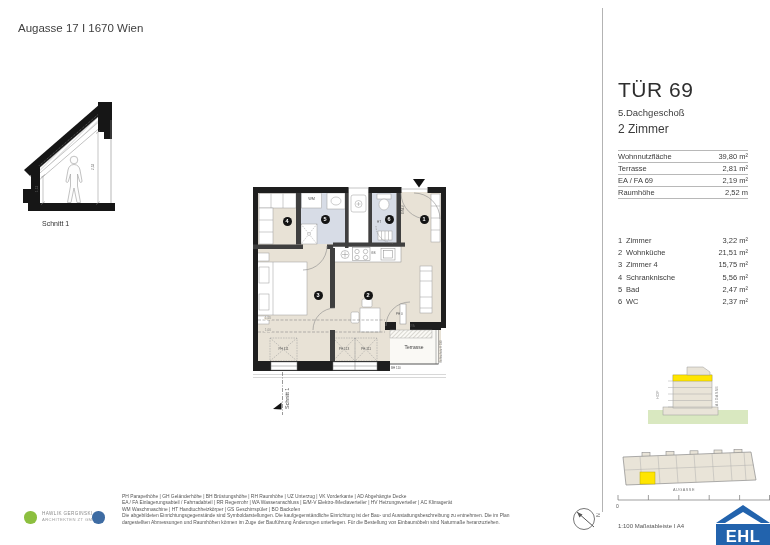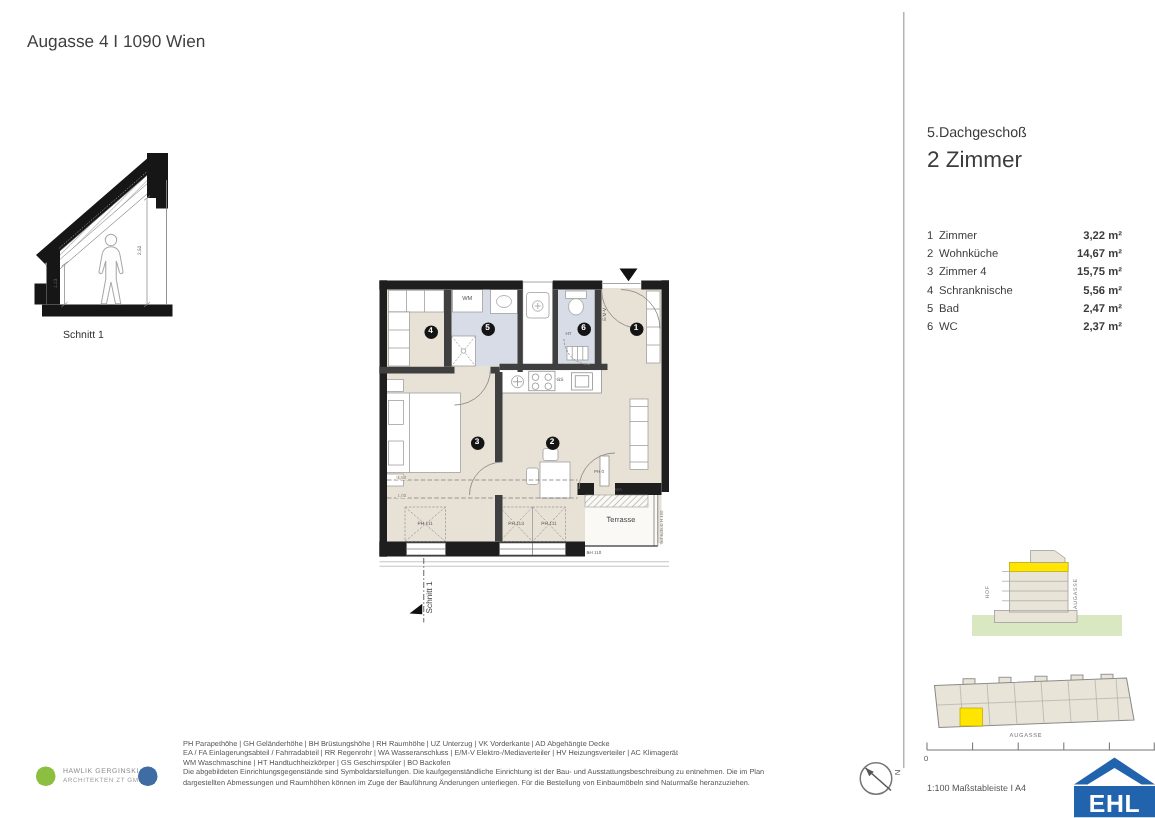--- a/index.html
+++ b/index.html
@@ -7,28 +7,28 @@
   body { font-family:"Liberation Sans", sans-serif; color:#3c3c3c; }
   .page { position:relative; width:770px; height:545px; background:#fff; overflow:hidden; }
 
   .addr { position:absolute; left:18px; top:22px; font-size:11.5px; color:#3f3f3f; }
   .vdiv { position:absolute; left:602px; top:8px; width:1px; height:504px; background:#b3b3b3; }
 
   
   .rpanel { position:absolute; left:618px; top:78px; width:130px; }
   .utitle { font-size:21px; color:#2e2e2e; letter-spacing:.5px; }
   .ufloor { margin-top:5px; font-size:9.5px; color:#3c3c3c; }
-  .ucount { margin-top:4px; font-size:15px; color:#3c3c3c; }
+  .ucount { margin-top:4px; font-size:12px; color:#3c3c3c; }
   .metrics { margin-top:14px; border-bottom:1px solid #b8b8b8; }
   .mrow { display:flex; align-items:center; height:12px; border-top:1px solid #b8b8b8; font-size:7.5px; }
   .mrow .val { margin-left:auto; }
   .rooms { margin-top:35px; }
   .rrow { display:flex; align-items:center; height:12.3px; font-size:7.5px; }
   .rrow .no { width:8px; }
-  .rrow .val { margin-left:auto;font-weight:bold; }
+  .rrow .val { margin-left:auto; }
 
   
   .sectionwrap { position:absolute; left:12px; top:100px; width:110px; height:135px; }
   .seccaption { position:absolute; left:42px; top:220px; font-size:7px; color:#333; }
   .vrot { position:absolute; transform:rotate(-90deg); transform-origin:left top; white-space:nowrap; line-height:1; }
 
   
   .plan { position:absolute; left:250px; top:178px; width:200px; height:247px; }
   .plan svg { position:absolute; left:0; top:0; }
   .rc { position:absolute; width:9px; height:9px; border-radius:50%; background:#141414; color:#fff;
@@ -55,21 +55,21 @@
 
   .ehl { position:absolute; left:716px; top:503px; width:54px; height:45px; }
   .ehlbox { position:absolute; left:0; top:21px; width:54px; height:24px; background:#2263ad;
             color:#fff; font-weight:bold; font-size:16.5px; text-align:center; line-height:24px; letter-spacing:.5px; }
 </style>
 </head>
 <body>
 
 <div class="page">
 
-  <div class="addr">Augasse 4 I 1090 Wien</div>
+  <div class="addr">Augasse 17 I 1670 Wien</div>
   <div class="vdiv"></div>
 
   <div class="sectionwrap">
     <svg width="110" height="135" viewBox="0 0 110 135">
       <defs>
         <pattern id="hatch2" width="3" height="3" patternTransform="rotate(45)" patternUnits="userSpaceOnUse">
           <line x1="0" y1="0" x2="0" y2="3" stroke="#9a9a9a" stroke-width="0.7"></line>
         </pattern>
       </defs>
       <g>
@@ -291,34 +291,53 @@
     <div class="pl plc" style="left:23px; top:169.5px; width:21px;">PH 111</div>
     <div class="pl plc" style="left:83.5px; top:169.5px; width:21px;">PH 113</div>
     <div class="pl plc" style="left:105.5px; top:169.5px; width:21px;">PH 111</div>
     <div class="pl" style="left:14px; top:139px; font-size:3px; color:#888; background:#e8e2d6; padding:0 1px;">1,50</div>
     <div class="pl" style="left:14px; top:151px; font-size:3px; color:#888; background:#e8e2d6; padding:0 1px;">1,00</div>
     <div class="pl vrot" style="left:190px; top:185px; font-size:2.8px; color:#777;">Sichtschutz H 190</div>
     <div class="vrot" style="left:35px; top:231px; font-size:5.5px; color:#444;">Schnitt 1</div>
   </div>
 
   <div class="rpanel">
+    <div class="utitle">TÜR 69</div>
     <div class="ufloor">5.Dachgeschoß</div>
     <div class="ucount">2 Zimmer</div>
 
+    <div class="metrics">
+      <div class="mrow">
+        <span>Wohnnutzfläche</span>
+        <span class="val">39,80 m²</span>
+      </div>
+      <div class="mrow">
+        <span>Terrasse</span>
+        <span class="val">2,81 m²</span>
+      </div>
+      <div class="mrow">
+        <span>EA / FA 69</span>
+        <span class="val">2,19 m²</span>
+      </div>
+      <div class="mrow">
+        <span>Raumhöhe</span>
+        <span class="val">2,52 m</span>
+      </div>
+    </div>
 
     <div class="rooms">
       <div class="rrow">
         <span class="no">1</span>
         <span>Zimmer</span>
         <span class="val">3,22 m²</span>
       </div>
       <div class="rrow">
         <span class="no">2</span>
         <span>Wohnküche</span>
-        <span class="val">14,67 m²</span>
+        <span class="val">21,51 m²</span>
       </div>
       <div class="rrow">
         <span class="no">3</span>
         <span>Zimmer 4</span>
         <span class="val">15,75 m²</span>
       </div>
       <div class="rrow">
         <span class="no">4</span>
         <span>Schranknische</span>
         <span class="val">5,56 m²</span>

